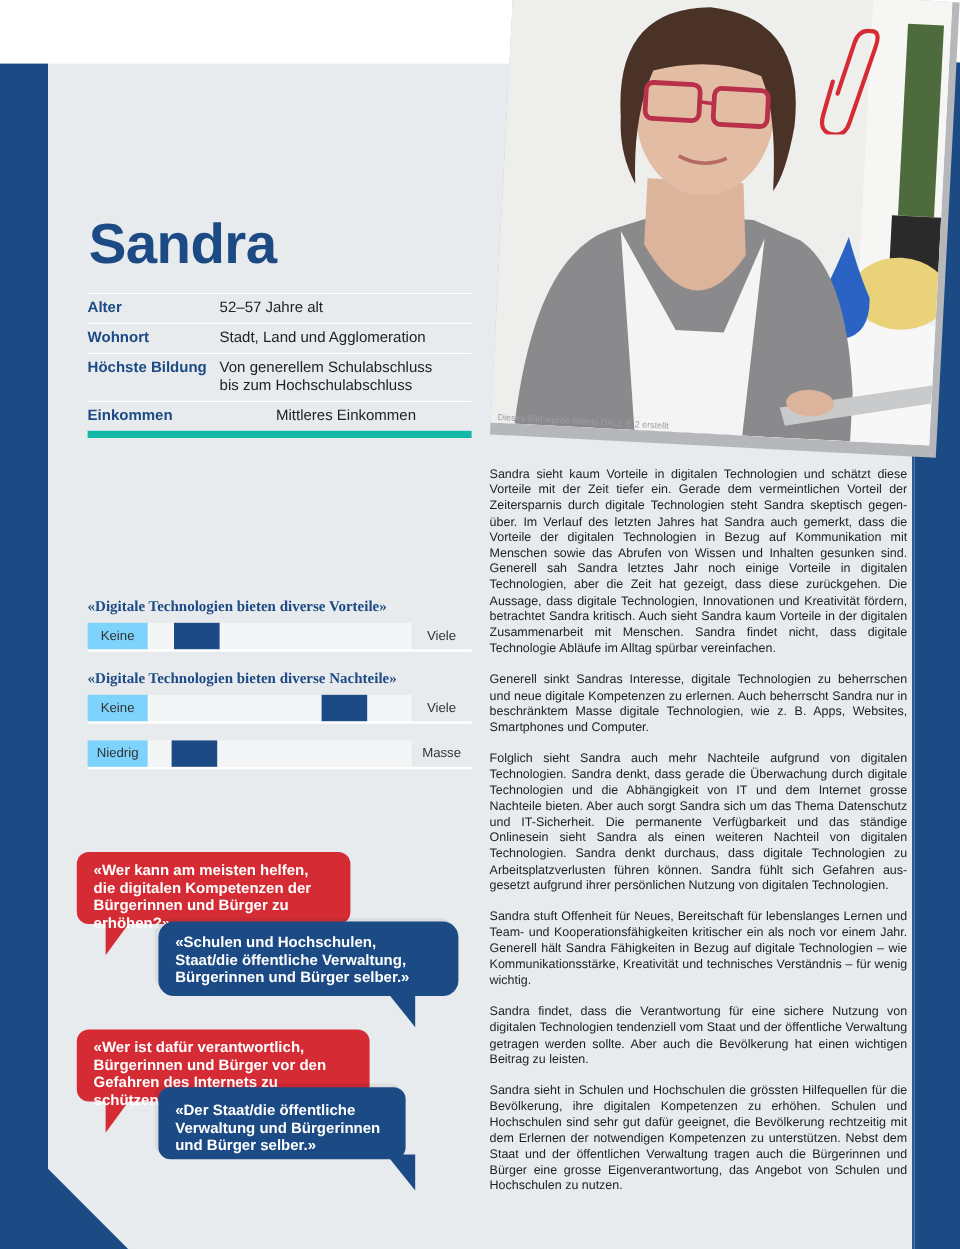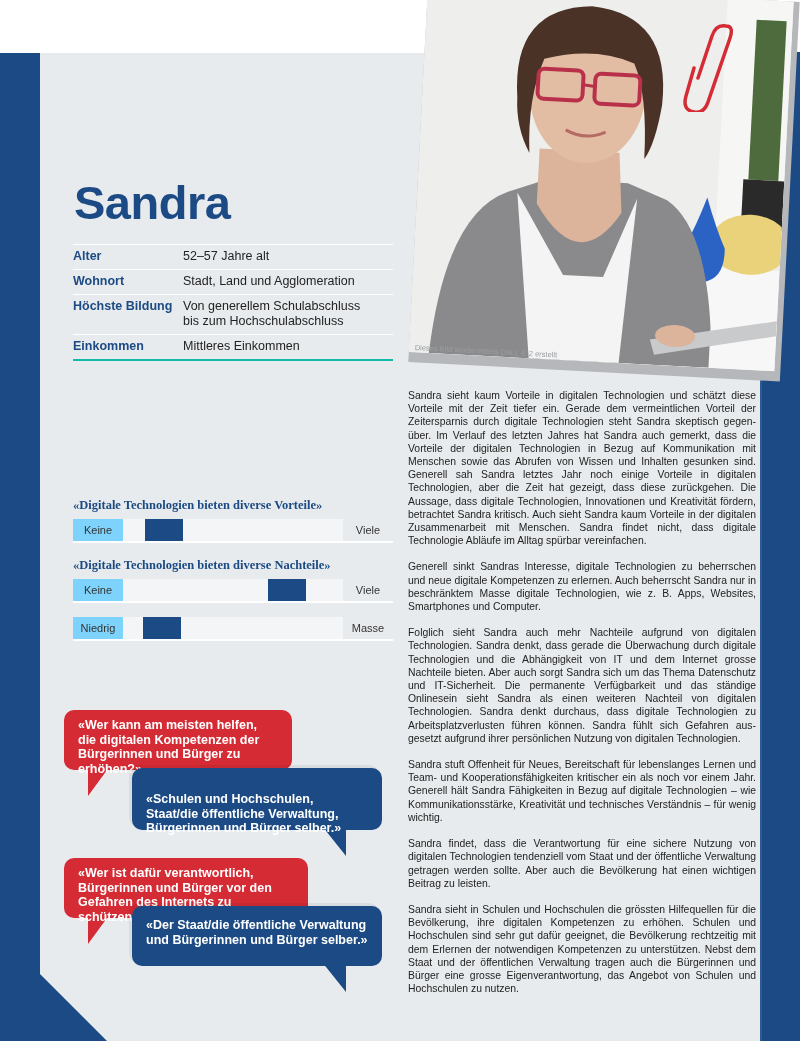--- a/index.html
+++ b/index.html
@@ -11,21 +11,21 @@
   .left-bar { position:absolute; left:0; top:53px; width:40px; height:988px; background:#1b4a84; }
   .right-bar { position:absolute; left:762px; top:52px; width:38px; height:989px; background:#1b4a84; }
   .right-bar::before { content:""; position:absolute; left:-2px; top:0; width:2px; height:100%; background:#2c5b94; }
   .corner-tri { position:absolute; left:40px; top:974px; width:0; height:0;
     border-left:67px solid #1b4a84; border-top:67px solid transparent; }
 
   .title { position:absolute; left:74px; top:175px; font-size:47px; font-weight:bold; color:#1b4a84; letter-spacing:-0.5px; }
 
   .info { position:absolute; left:73px; top:244px; width:320px; }
   .info-row { display:flex; border-top:1px solid #ffffff; padding:4px 0 5px 0; font-size:12.5px; line-height:15px; }
-  .info-row:last-child { border-bottom:2px solid #14b8a6; }
+  .info-row:last-child { border-bottom:6px solid #14b8a6;gap:47px; }
   .info-label { width:110px; color:#1b4a84; font-weight:bold; flex:none; }
   .info-value { color:#222; }
 
   .slider-block { position:absolute; left:73px; width:320px; }
   .slider-title { font-size:12.5px; font-weight:bold; color:#1b4a84; margin-bottom:6px;font-family:Liberation Serif, serif; }
   .slider-track { position:relative; height:22px; background:#f3f5f6; border-bottom:2px solid #ffffff; }
   .slider-min { position:absolute; left:0; top:0; width:50px; height:22px; background:#7dd3fc; font-size:11px; line-height:22px; text-align:center; color:#333; }
   .slider-max { position:absolute; right:0; top:0; width:50px; height:22px; background:#e8ebed; font-size:11px; line-height:22px; text-align:center; color:#333; }
   .slider-thumb { position:absolute; top:0; width:38px; height:22px; background:#1b4a84; }
 
@@ -140,27 +140,27 @@
     <div class="slider-min">Niedrig</div>
     <div class="slider-thumb" style="left:70px"></div>
     <div class="slider-max">Masse</div>
   </div>
 </div>
 
 <div class="tail" style="left:88px;top:766px;border-left:22px solid #d52b35;border-bottom:30px solid transparent;"></div>
 <div class="bubble red" style="left:64px;top:710px;width:228px;height:60px;padding:8px 14px;">«Wer kann am meisten helfen, die digitalen Kompetenzen der Bürge­rinnen und Bürger zu erhöhen?»</div>
 
 <div class="tail" style="left:322px;top:826px;border-right:24px solid #1b4a84;border-bottom:30px solid transparent;"></div>
-<div class="bubble blue" style="left:132px;top:768px;width:250px;height:62px;padding:24px 14px;">«Schulen und Hochschulen, Staat/die öffentliche Verwaltung, Bürgerinnen und Bürger selber.»</div>
+<div class="bubble blue" style="left:132px;top:768px;width:250px;height:62px;padding:10px 14px;border-radius:13px;">«Schulen und Hochschulen, Staat/die öffentliche Verwaltung, Bürgerinnen und Bürger selber.»</div>
 
 <div class="tail" style="left:88px;top:914px;border-left:22px solid #d52b35;border-bottom:30px solid transparent;"></div>
 <div class="bubble red" style="left:64px;top:858px;width:244px;height:60px;padding:8px 14px;">«Wer ist dafür verantwortlich, Bürge­rinnen und Bürger vor den Gefahren des Internets zu schützen?»</div>
 
 <div class="tail" style="left:322px;top:962px;border-right:24px solid #1b4a84;border-bottom:30px solid transparent;"></div>
-<div class="bubble blue" style="left:132px;top:906px;width:250px;height:60px;padding:12px 14px;">«Der Staat/die öffentliche Verwaltung und Bürgerinnen und Bürger selber.»</div>
+<div class="bubble blue" style="left:132px;top:906px;width:206px;height:60px;padding:12px 14px;">«Der Staat/die öffentliche Verwaltung und Bürgerinnen und Bürger selber.»</div>
 
 <div class="body-text">
   <p>Sandra sieht kaum Vorteile in digitalen Technologien und schätzt diese Vorteile mit der Zeit tiefer ein. Gerade dem vermeintlichen Vorteil der Zeitersparnis durch digitale Technologien steht Sandra skeptisch gegen­über. Im Verlauf des letzten Jahres hat Sandra auch gemerkt, dass die Vorteile der digitalen Technologien in Bezug auf Kommunikation mit Menschen sowie das Abrufen von Wissen und Inhalten gesunken sind. Generell sah Sandra letztes Jahr noch einige Vorteile in digitalen Technologien, aber die Zeit hat gezeigt, dass diese zurückgehen. Die Aussage, dass digitale Technologien, Innovationen und Kreativität fördern, betrachtet Sandra kritisch. Auch sieht Sandra kaum Vorteile in der digitalen Zusammenarbeit mit Menschen. Sandra findet nicht, dass digitale Technologie Abläufe im Alltag spürbar vereinfachen.</p>
   <p>Generell sinkt Sandras Interesse, digitale Technologien zu beherrschen und neue digitale Kompetenzen zu erlernen. Auch beherrscht Sandra nur in beschränktem Masse digitale Technologien, wie z. B. Apps, Websites, Smartphones und Computer.</p>
   <p>Folglich sieht Sandra auch mehr Nachteile aufgrund von digitalen Technologien. Sandra denkt, dass gerade die Überwachung durch digitale Technologien und die Abhängigkeit von IT und dem Internet grosse Nachteile bieten. Aber auch sorgt Sandra sich um das Thema Datenschutz und IT-Sicherheit. Die permanente Verfügbarkeit und das ständige Onlinesein sieht Sandra als einen weiteren Nachteil von digitalen Technologien. Sandra denkt durchaus, dass digitale Technologien zu Arbeitsplatzverlusten führen können. Sandra fühlt sich Gefahren aus­gesetzt aufgrund ihrer persönlichen Nutzung von digitalen Technologien.</p>
   <p>Sandra stuft Offenheit für Neues, Bereitschaft für lebenslanges Lernen und Team- und Kooperationsfähigkeiten kritischer ein als noch vor einem Jahr. Generell hält Sandra Fähigkeiten in Bezug auf digitale Technologien – wie Kommunikationsstärke, Kreativität und technisches Verständnis – für wenig wichtig.</p>
   <p>Sandra findet, dass die Verantwortung für eine sichere Nutzung von digitalen Technologien tendenziell vom Staat und der öffentliche Ver­waltung getragen werden sollte. Aber auch die Bevölkerung hat einen wichtigen Beitrag zu leisten.</p>
   <p>Sandra sieht in Schulen und Hochschulen die grössten Hilfequellen für die Bevölkerung, ihre digitalen Kompetenzen zu erhöhen. Schulen und Hochschulen sind sehr gut dafür geeignet, die Bevölkerung rechtzeitig mit dem Erlernen der notwendigen Kompetenzen zu unterstützen. Nebst dem Staat und der öffentlichen Verwaltung tragen auch die Bürgerinnen und Bürger eine grosse Eigenverantwortung, das Angebot von Schulen und Hochschulen zu nutzen.</p>
 </div>
 

